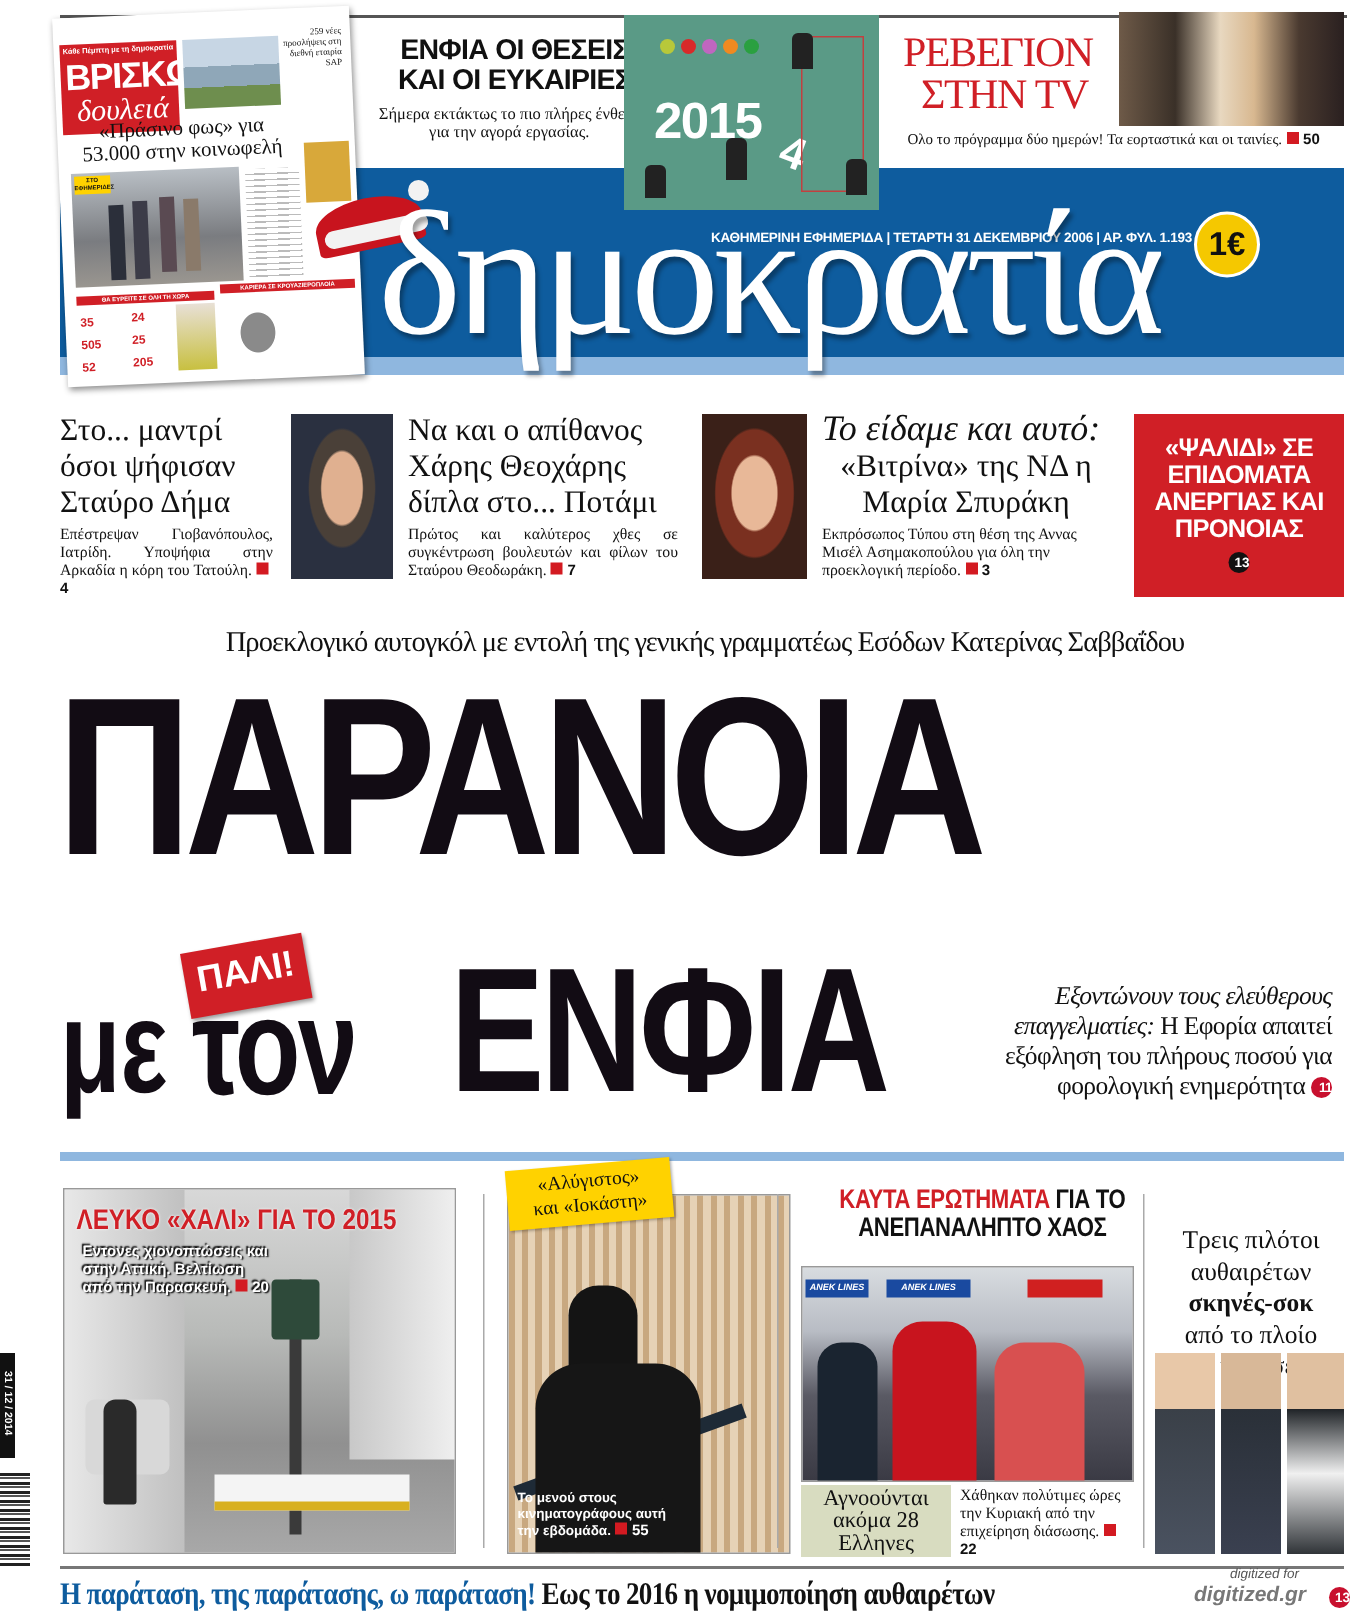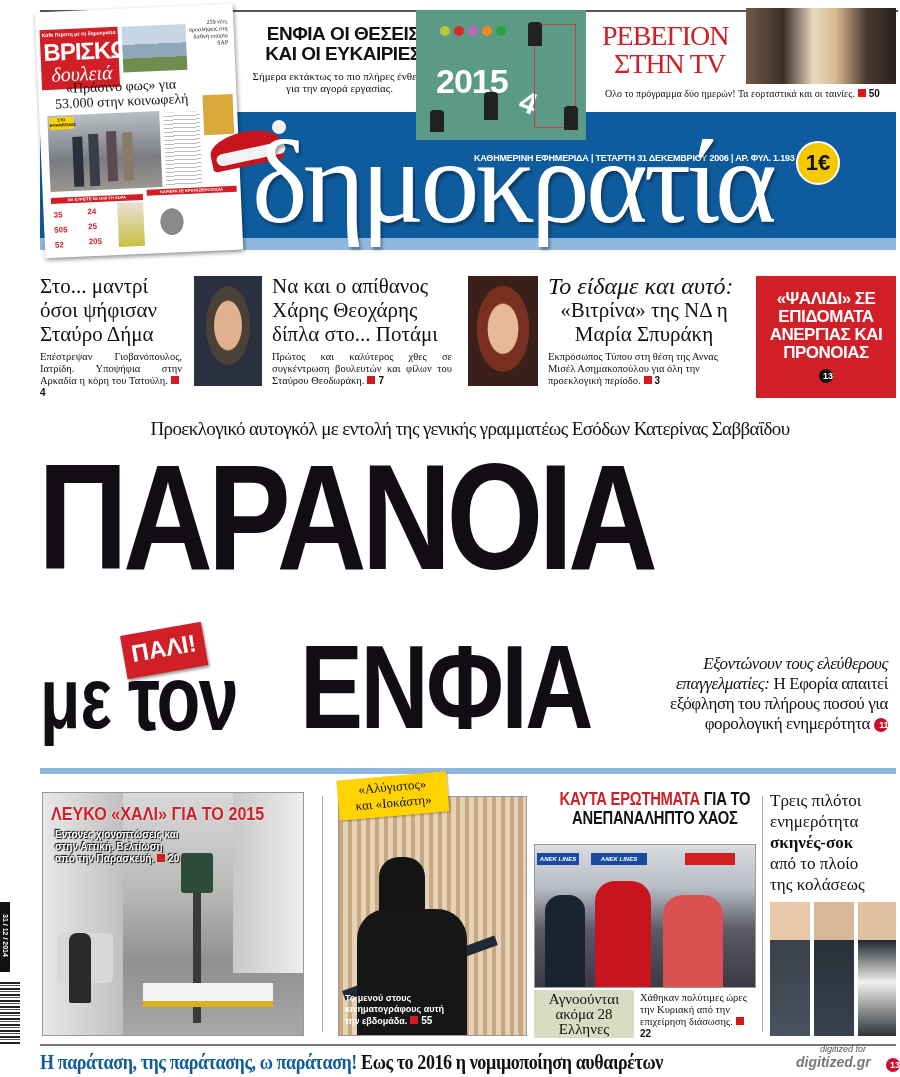--- a/index.html
+++ b/index.html
@@ -179,23 +179,23 @@
   <div class="abs" style="left:60px;top:36px;width:56px;height:108px;background:#c8141e;border-radius:20px 20px 0 0"></div>
   <div class="abs" style="left:128px;top:50px;width:60px;height:94px;background:#d85050;border-radius:20px 20px 0 0"></div>
 </div>
 <div class="abs" style="left:534px;top:990px;width:100px;height:48px;background:#d8dcc0;font-size:15px;line-height:15px;text-align:center;padding:2px 6px">Αγνοούνται ακόμα 28 Ελληνες</div>
 <div class="abs" style="left:640px;top:992px;width:116px;font-size:10.5px;line-height:12px">
   <span>Χάθηκαν πολύτιμες ώρες την Κυριακή από την επιχείρηση διάσωσης.</span><span class="sq"></span><span class="pg">22</span>
 </div>
 
 <div class="abs" style="left:762px;top:796px;width:1px;height:236px;background:#aaa"></div>
 
-<div class="abs" style="left:770px;top:790px;width:128px;font-size:17px;line-height:21px">
+<div class="abs" style="left:770px;top:816px;width:128px;text-align:center;font-size:17px;line-height:21px">
   <div>Τρεις πιλότοι</div>
-  <div>ενημερότητα</div>
+  <div>αυθαιρέτων</div>
   <div style="font-weight:bold">σκηνές-σοκ</div>
   <div>από το πλοίο</div>
   <div>της κολάσεως</div>
 </div>
 <div class="photo" style="left:770px;top:902px;width:40px;height:134px;background:linear-gradient(180deg,#e8c8a8 0 28%,#3a4048 28%,#4a5260)"></div>
 <div class="photo" style="left:814px;top:902px;width:40px;height:134px;background:linear-gradient(180deg,#d8b898 0 28%,#2a3038 28%,#3a4050)"></div>
 <div class="photo" style="left:858px;top:902px;width:38px;height:134px;background:linear-gradient(180deg,#e0c0a0 0 28%,#202428 28%,#f0f0f0 60%,#303438)"></div>
 
 <div class="abs" style="left:40px;top:1044px;width:856px;height:2px;background:#777"></div>
 <div class="abs cond" style="left:40px;top:1050px;font-family:'Liberation Serif',serif;font-size:21px;line-height:24px;white-space:nowrap;transform:scaleX(0.86);letter-spacing:-0.5px">

